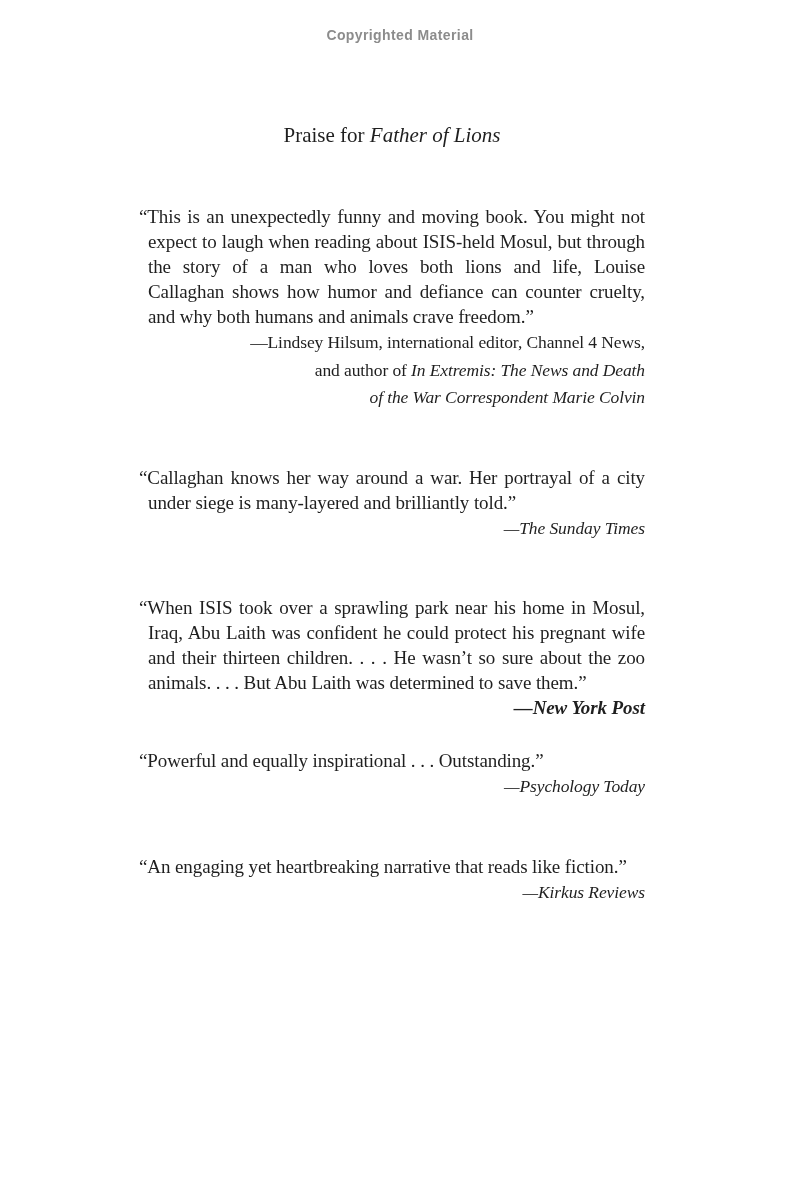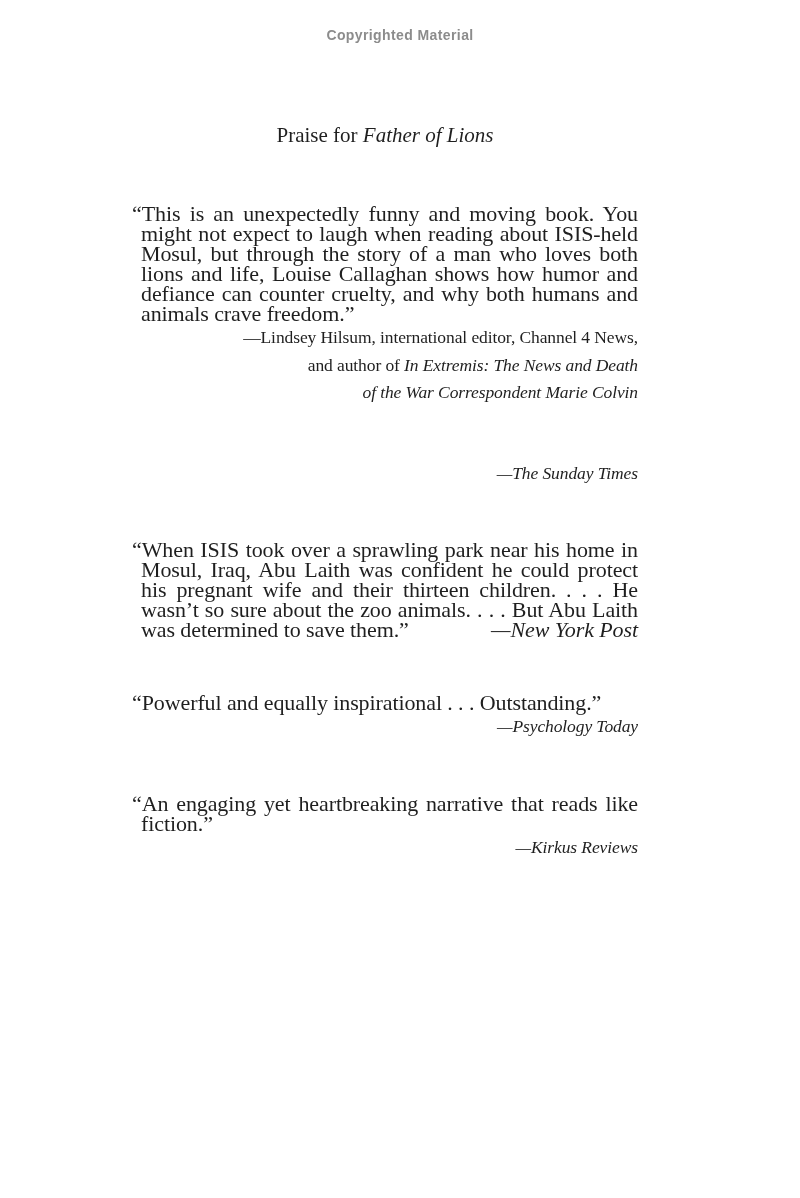--- a/index.html
+++ b/index.html
@@ -20,55 +20,56 @@
     text-align: center;
     font-family: "Liberation Sans", sans-serif;
     font-size: 14px; font-weight: 700;
     letter-spacing: 0.4px;
     color: #8c8c8c;
   }
   .copyright.top { top: 27px; }
   .copyright.bottom { top: 1150px; }
   .content {
     position: absolute;
-    left: 132px; top: 121px;
+    left: 139px; top: 121px;
     width: 506px;
   }
   .title {
     text-align: center;
     font-size: 21px;
     line-height: 28px;
     margin: 0 0 55px 0;
     color: #1f1f1f;
   }
   .title em { font-style: italic; }
   .quote-block { margin: 0 0 53px 0; }
   .quote-block:last-child { margin-bottom: 0; }
   .quote-text {
     margin: 0;
-    font-size: 22px;
-    line-height: 20px;
+    font-size: 19px;
+    line-height: 25px;
     text-align: justify;
     padding-left: 9px;
     text-indent: -9px;
     letter-spacing: -0.1px;
   }
   .attribution {
     margin: 0;
     font-size: 17.5px;
     line-height: 27.5px;
     text-align: right;
     letter-spacing: -0.1px;
     font-family: Liberation Serif, serif;
   }
   .attribution .work, .attribution .source, .inline-attr { font-style: italic; }
   .inline-attr {
     float: right;
     font-style: italic;
     text-indent: 0;
+    font-weight: bold;
   }
 </style>
 </head>
 <body>
 
 <div class="page">
 
   <div class="copyright top">Copyrighted Material</div>
 
   <div class="content">
@@ -78,20 +79,21 @@
     <div class="quote-block">
       <p class="quote-text">“This is an unexpectedly funny and moving book. You might not expect to laugh when reading about ISIS-held Mosul, but through the story of a man who loves both lions and life, Louise Callaghan shows how humor and defiance can counter cruelty, and why both humans and animals crave freedom.”</p>
       <div class="attribution">
         <div>—Lindsey Hilsum, international editor, Channel 4 News,</div>
         <div><span>and author of </span><span class="work">In Extremis: The News and Death</span></div>
         <div class="work">of the War Correspondent Marie Colvin</div>
       </div>
     </div>
 
     <div class="quote-block">
+      <p class="quote-text">“Callaghan knows her way around a war. Her portrayal of a city under siege is many-layered and brilliantly told.”</p>
       <div class="attribution">
         <span class="source">—The Sunday Times</span>
       </div>
     </div>
 
     <div class="quote-block">
       <p class="quote-text"><span>“When ISIS took over a sprawling park near his home in Mosul, Iraq, Abu Laith was confident he could protect his pregnant wife and their thirteen children.&nbsp;.&nbsp;.&nbsp;. He wasn’t so sure about the zoo animals.&nbsp;.&nbsp;.&nbsp;. But Abu Laith was determined to save them.”</span> <span class="inline-attr">—New York Post</span></p>
     </div>
 
     <div class="quote-block">

